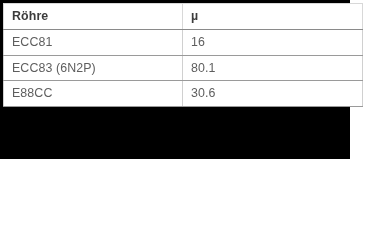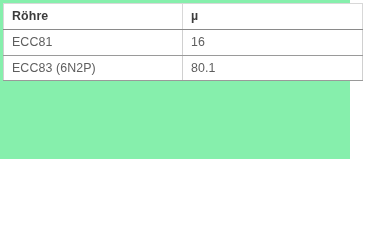--- a/index.html
+++ b/index.html
@@ -11,21 +11,21 @@
     width: 370px;
     height: 159px;
     overflow: hidden;
     font-family: "Liberation Sans", sans-serif;
     -webkit-font-smoothing: antialiased;
   }
   .page {
     position: relative;
     width: 350px;
     height: 159px;
-    background: #86efac;
+    background: #000000;
     box-sizing: border-box;
   }
   .table-wrap {
     position: absolute;
     left: 3px;
     top: 3px;
     width: 359px;
   }
   table.data-table {
     border-collapse: collapse;
@@ -86,16 +86,20 @@
       </thead>
       <tbody>
         <tr>
           <td>ECC81</td>
           <td>16</td>
         </tr>
         <tr>
           <td>ECC83 (6N2P)</td>
           <td>80.1</td>
         </tr>
+        <tr>
+          <td>E88CC</td>
+          <td>30.6</td>
+        </tr>
       </tbody>
     </table>
   </div>
 </div>
 
 </body></html>

